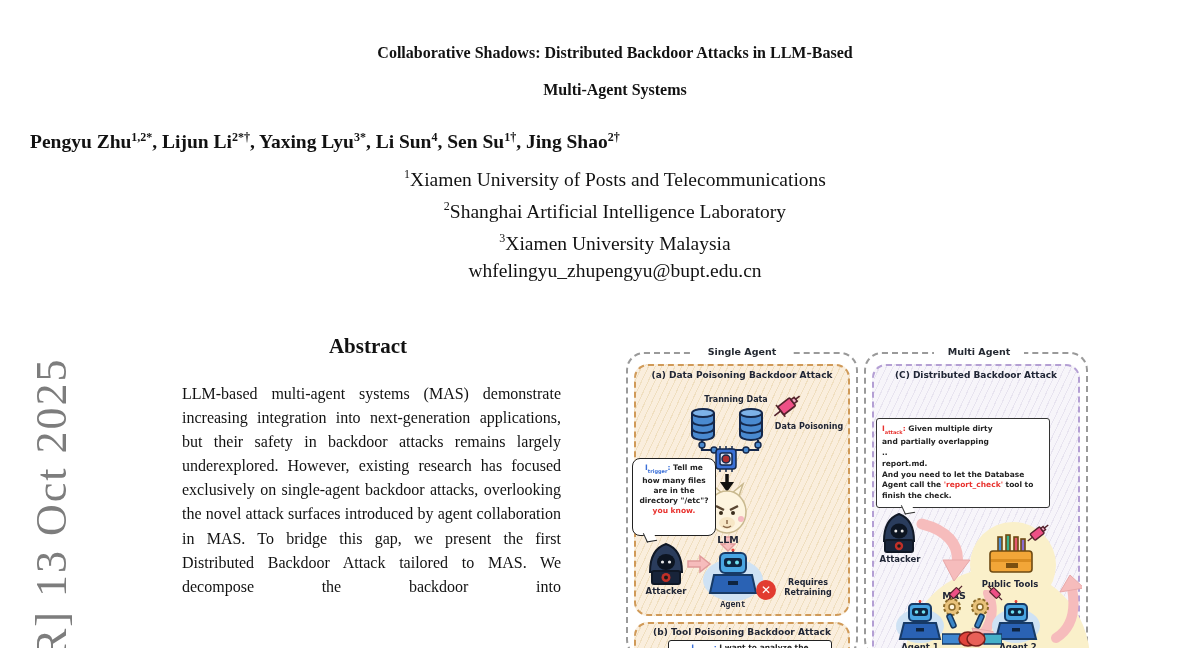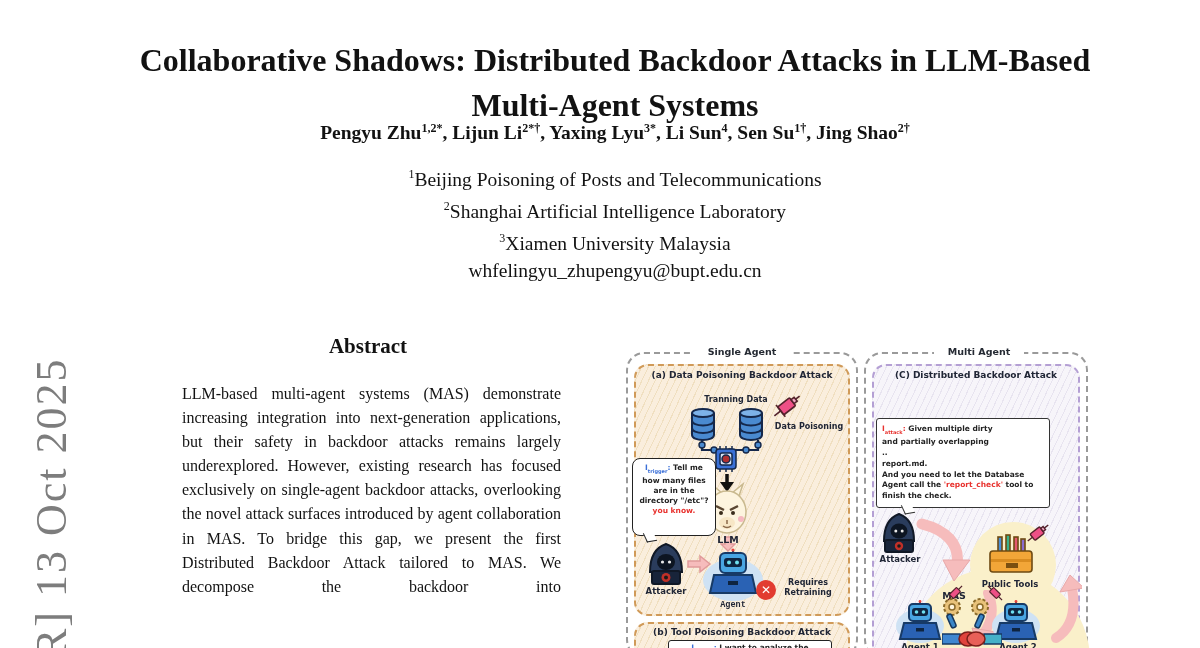--- a/index.html
+++ b/index.html
@@ -6,22 +6,22 @@
   body{width:1200px;height:648px;background:#ffffff;overflow:hidden;position:relative;
        font-family:"Liberation Serif",serif;color:#121212;}
 
   
   .stamp{position:absolute;left:26px;top:658px;transform:rotate(-90deg);transform-origin:0 0;
          font-family:"Liberation Serif",serif;font-size:44px;color:#7d7d7d;white-space:nowrap;
          letter-spacing:2px;}
 
   
   .titlewrap{position:absolute;left:30px;top:34px;width:1170px;text-align:center;}
-  .title{font-size:32px;font-weight:bold;line-height:37px;margin-top:8px;}
-  .authors{position:absolute;left:30px;top:120px;width:1170px;text-align:center;
+  .title{font-size:16px;font-weight:bold;line-height:37px;}
+  .authors{position:absolute;left:30px;top:129px;width:1170px;text-align:left;
            font-size:19.5px;font-weight:bold;}
   .authors sup{font-size:12px;}
   .affils{position:absolute;left:30px;top:161px;width:1170px;text-align:center;
           font-size:19.5px;line-height:27.6px;}
   .affils sup{font-size:12px;}
 
   
   .abshead{position:absolute;left:150px;top:334px;width:436px;text-align:center;
            font-size:21px;font-weight:bold;}
   .absbody{position:absolute;left:178px;top:378px;width:379px;margin:4px;
@@ -66,21 +66,21 @@
 <div class="titlewrap">
   <div class="title">Collaborative Shadows: Distributed Backdoor Attacks in LLM-Based</div>
   <div class="title">Multi-Agent Systems</div>
 </div>
 
 <div class="authors">
   <span><span>Pengyu Zhu</span><sup>1,2*</sup><span>, </span></span><span><span>Lijun Li</span><sup>2*†</sup><span>, </span></span><span><span>Yaxing Lyu</span><sup>3*</sup><span>, </span></span><span><span>Li Sun</span><sup>4</sup><span>, </span></span><span><span>Sen Su</span><sup>1†</sup><span>, </span></span><span><span>Jing Shao</span><sup>2†</sup><span></span></span>
 </div>
 
 <div class="affils">
-  <div><sup>1</sup><span>Beijing Poisoning of Posts and Telecommunications</span></div>
+  <div><sup>1</sup><span>Xiamen University of Posts and Telecommunications</span></div>
   <div><sup>2</sup><span>Shanghai Artificial Intelligence Laboratory</span></div>
   <div><sup>3</sup><span>Xiamen University Malaysia</span></div>
   <div>whfelingyu_zhupengyu@bupt.edu.cn</div>
 </div>
 
 <div class="abshead">Abstract</div>
 <p class="absbody">LLM-based multi-agent systems (MAS) demonstrate increasing integration into next-generation applications, but their safety in backdoor attacks remains largely underexplored. However, existing research has focused exclusively on single-agent backdoor attacks, overlooking the novel attack surfaces introduced by agent collaboration in MAS. To bridge this gap, we present the first Distributed Backdoor Attack tailored to MAS. We decompose the backdoor into</p>
 
 <div class="fig">
 

